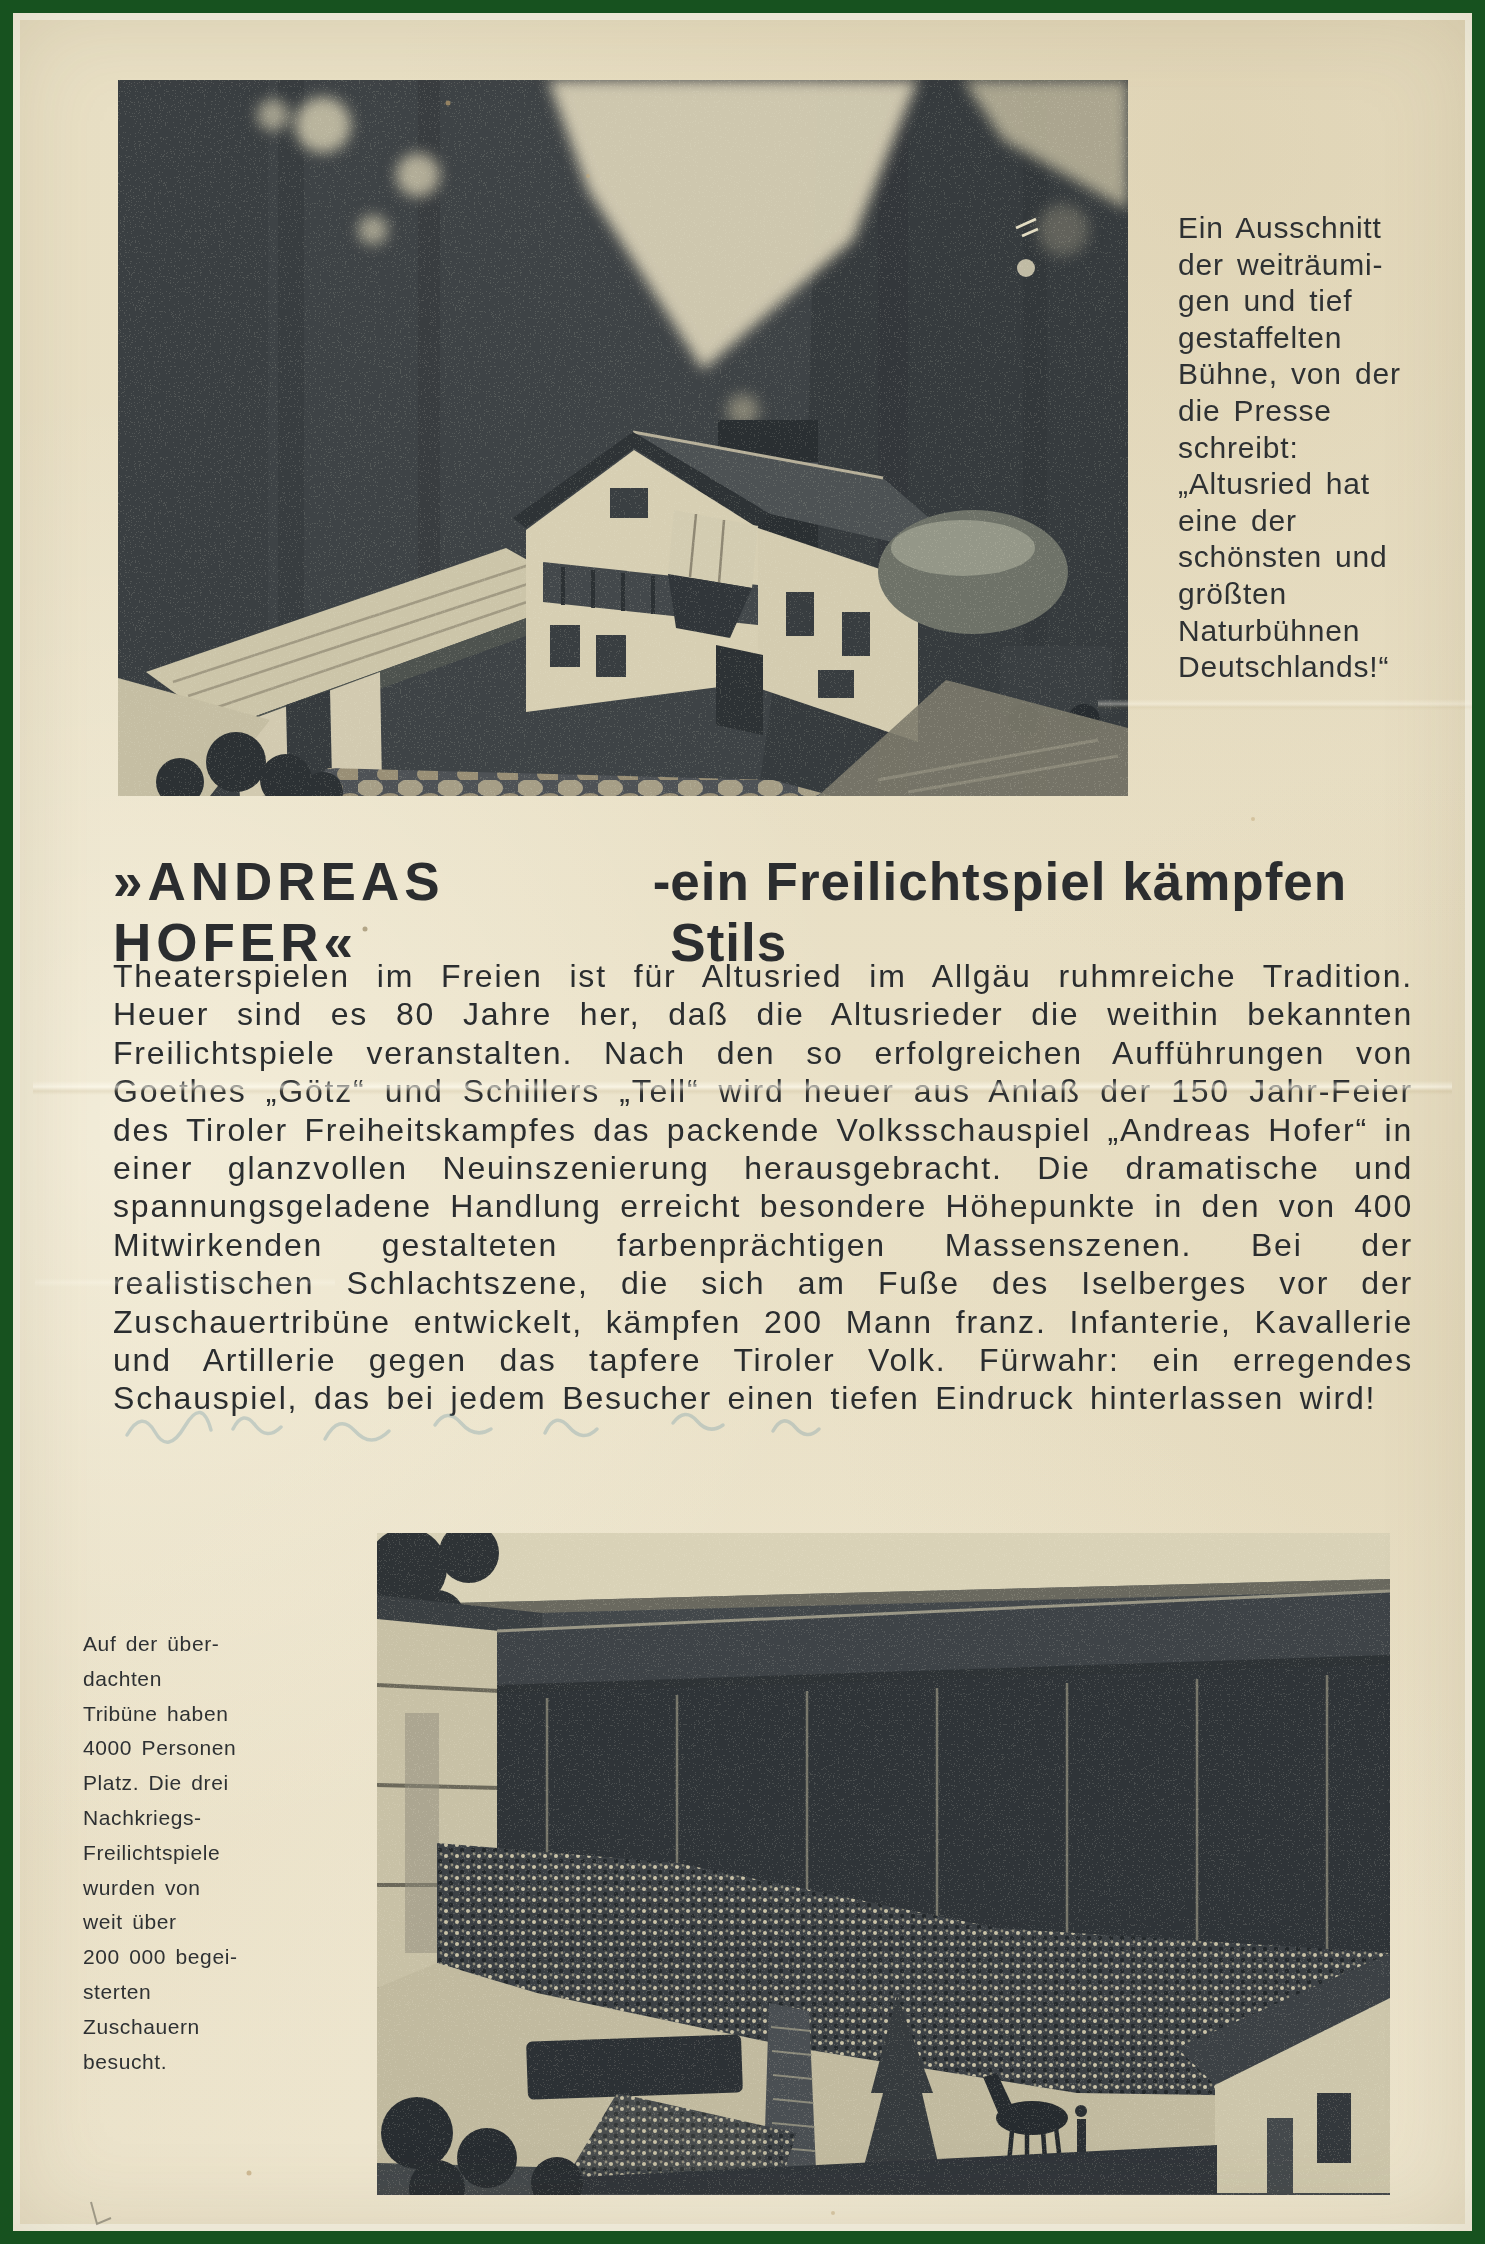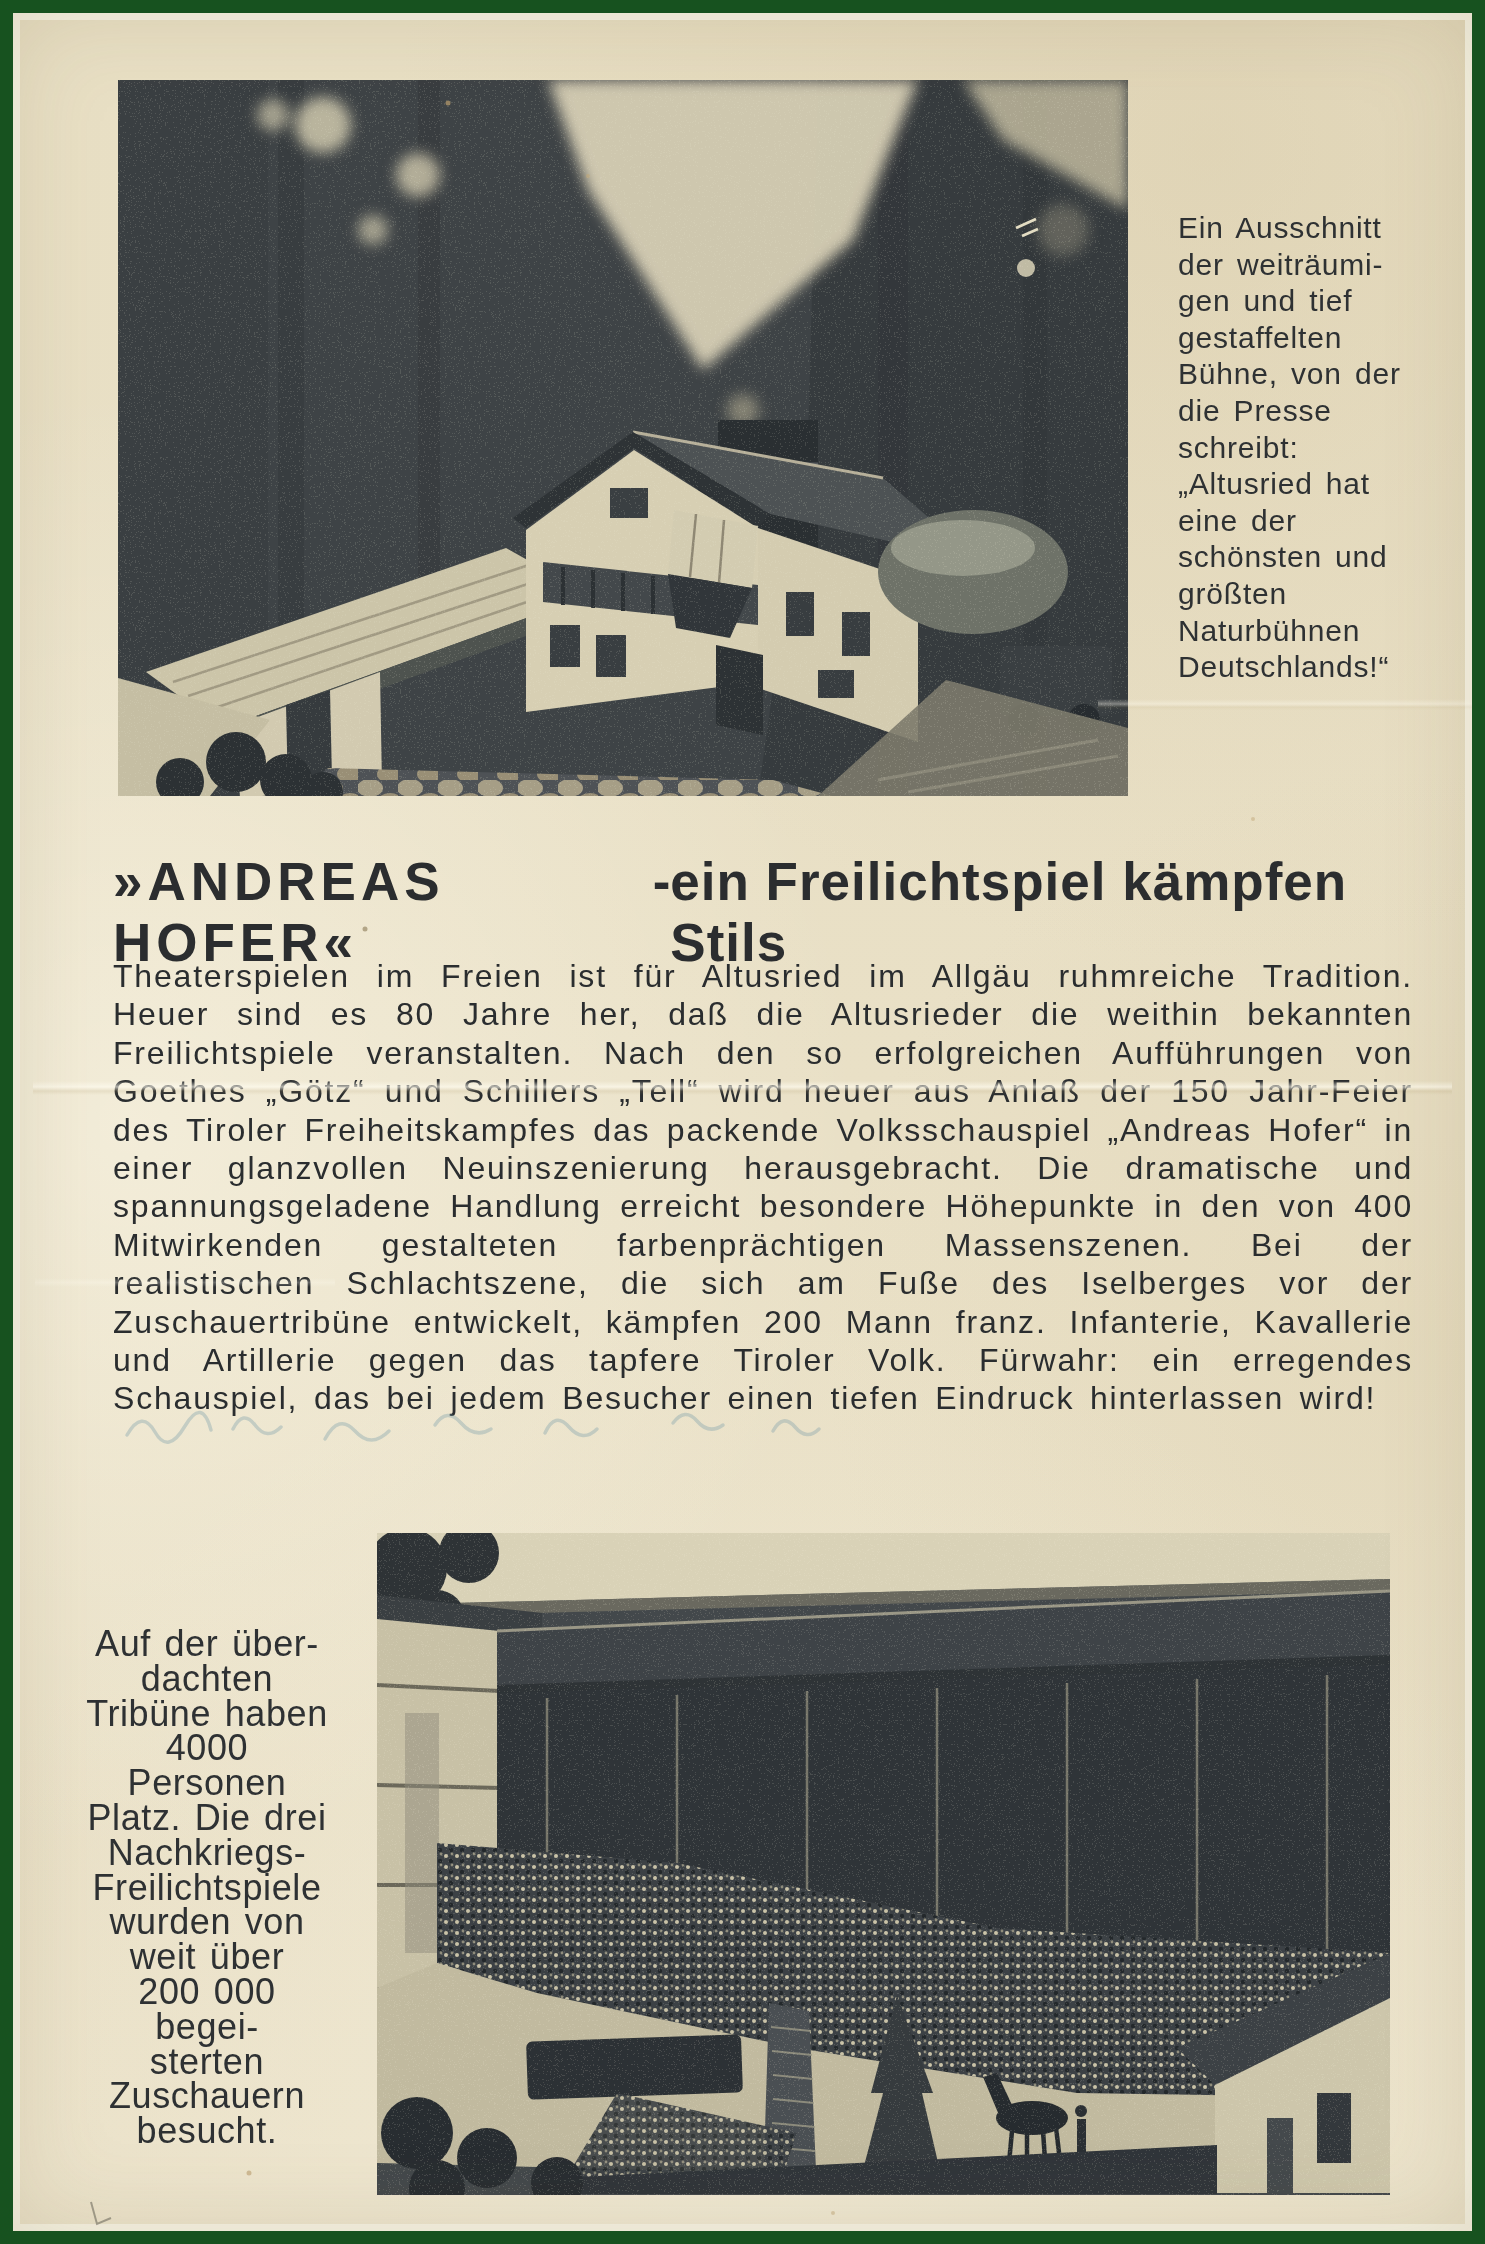--- a/index.html
+++ b/index.html
@@ -45,23 +45,23 @@
   .hl-dash{letter-spacing:0;}
   .hl-right{letter-spacing:1px;}
   .body-par{
     left:100px;top:944px;width:1300px;
     font-size:32px;line-height:38.4px;
     letter-spacing:1.8px;word-spacing:5px;
     text-align:justify;color:#2a2d2f;
   }
   .tribune-caption{
     left:70px;top:1614px;width:248px;
-    font-size:36px;line-height:34.8px;
+    font-size:21px;line-height:34.8px;
     letter-spacing:.6px;word-spacing:3px;
-    white-space:pre-line;text-align:center;
+    white-space:pre-line;text-align:left;
     color:#2e3133;
   }
   .crease{pointer-events:none;}
   #crease-main{
     left:20px;right:20px;top:1068px;height:14px;
     background:linear-gradient(to bottom, rgba(255,251,238,0) 0%, rgba(255,252,240,.65) 42%, rgba(173,152,105,.16) 72%, rgba(255,251,238,0) 100%);
   }
   #crease-right{
     left:1085px;width:380px;top:686px;height:11px;opacity:.55;
     background:linear-gradient(to bottom, rgba(255,251,238,0) 0%, rgba(255,252,240,.7) 45%, rgba(173,152,105,.15) 75%, rgba(255,251,238,0) 100%);

